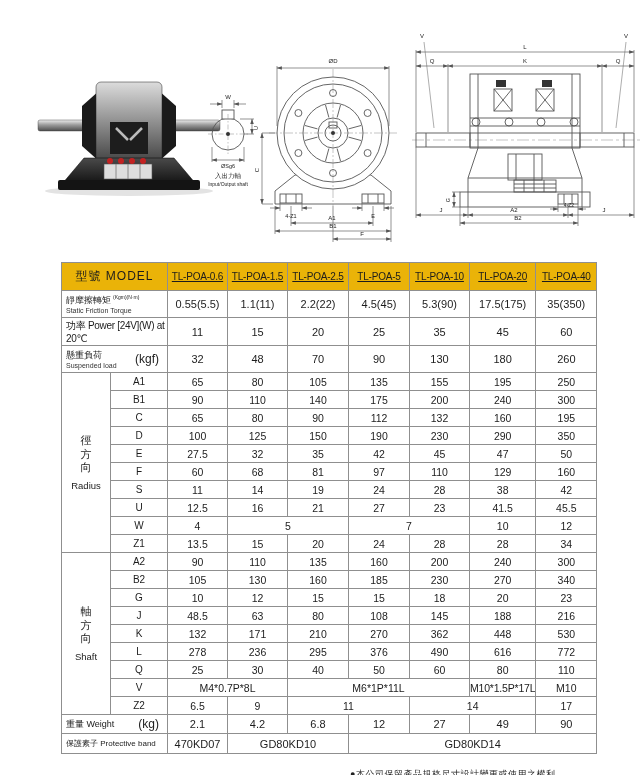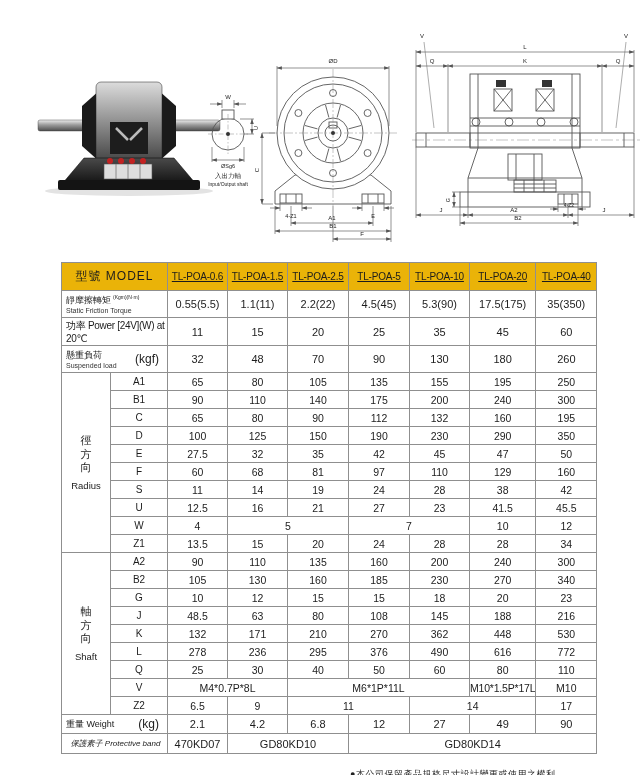--- a/index.html
+++ b/index.html
@@ -22,21 +22,21 @@
   tr.r-dim td { font-size:10.5px; }
   tr.r-bot { height:19px; }
   tr.r-bot2 { height:20px; }
   th.dimc { font-size:10px; text-align:center; }
   th.grp { vertical-align:middle; }
   .gz { white-space:pre-line; font-size:11px; line-height:1.25; text-align:center; }
   .ge { font-size:9.5px; text-align:center; margin-top:5px; }
   .lblwrap { position:relative; padding:1px 2px 1px 4px; text-align:left; }
   .l1 { font-size:9px; }
   .one .l1 { font-size:10px; letter-spacing:-0.3px; }
-  .c1 .l1 { text-align:center; font-size:8px;font-style:italic; }
+  .c1 .l1 { font-size:8px; }
   .sub { font-size:5px; margin-left:2px; vertical-align:top; }
   .l2 { font-size:7px; color:#333; }
   .unit { position:absolute; right:8px; top:50%; transform:translateY(-50%); font-size:12px; }
   .footnote { position:absolute; left:350px; top:768px; font-size:9px; color:#222; letter-spacing:0.5px; white-space:nowrap; }
 
   svg text { fill:#222; font-family:"Liberation Sans","DejaVu Sans",sans-serif; }
 </style>
 </head>
 <body>
 

